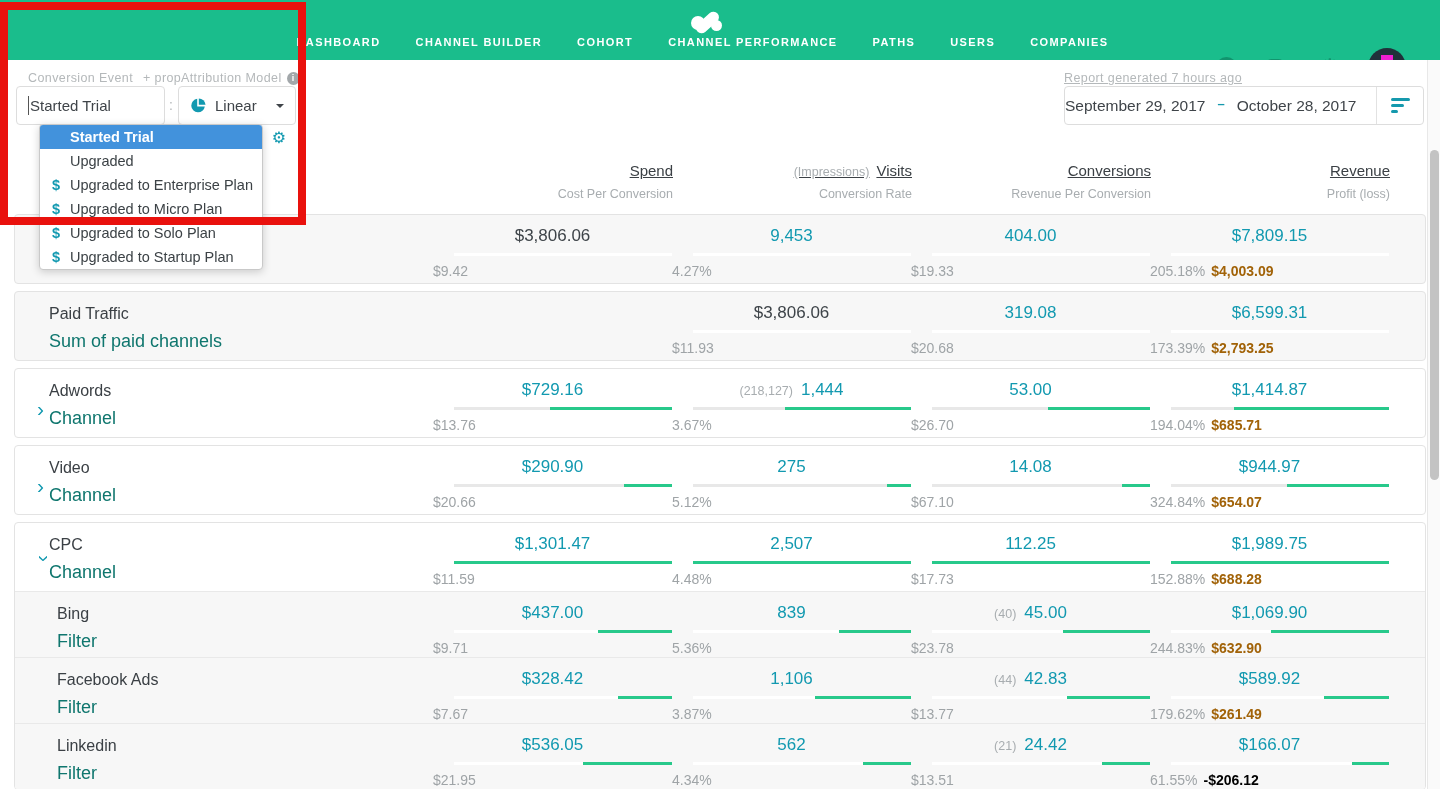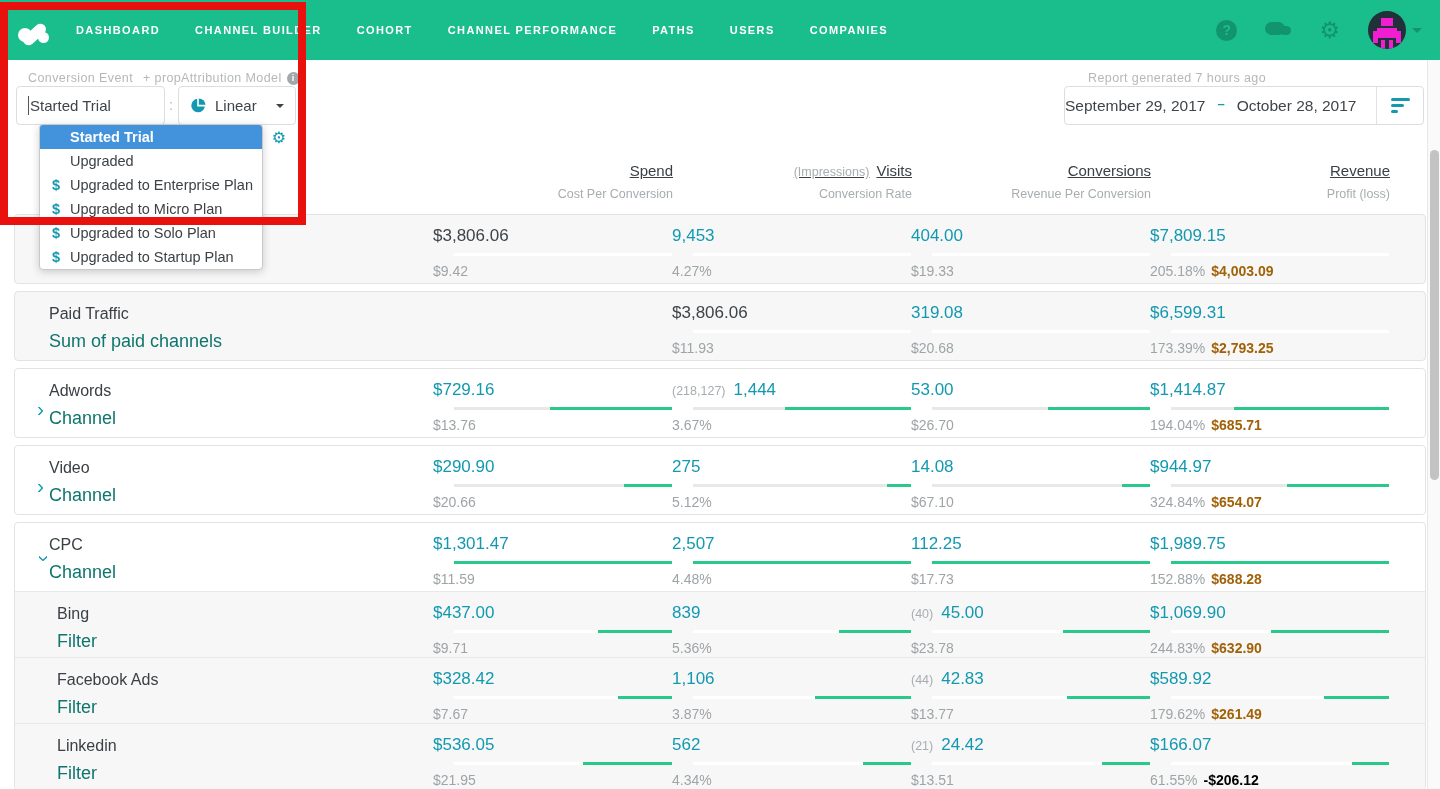--- a/index.html
+++ b/index.html
@@ -6,21 +6,21 @@
   html,body { margin:0; padding:0; }
   body {
     width:1440px; height:789px; position:relative; overflow:hidden;
     background:#fff; font-family:"Liberation Sans", sans-serif;
     -webkit-font-smoothing:antialiased;
   }
 
   
   .navbar {
     position:absolute; top:0; left:0; width:1440px; height:60px;
-    background:#1abd8c; display:flex; align-items:center; padding:0 18px;
+    background:#1abd8c; display:flex; align-items:center; padding:0 18px;flex-direction:column;
   }
   .logo { width:36px; height:36px; position:relative; margin-right:22px; flex:none; }
   .logo .bar { position:absolute; width:27px; height:11px; border-radius:7px; background:#fff;
                top:10px; left:3px; transform:rotate(-42deg); }
   .logo .bigend { position:absolute; width:14px; height:14px; border-radius:50%; background:#fff; left:0px; top:16px; }
   .logo .dot { position:absolute; width:11px; height:11px; border-radius:50%; background:#fff; right:5px; bottom:5px; }
   .nav-items { display:flex; align-items:center; }
   .nav-item {
     color:#fff; font-size:11px; font-weight:bold; letter-spacing:1.4px;
     margin-right:35px; cursor:pointer; white-space:nowrap;
@@ -75,21 +75,21 @@
   .dd-item.selected { background:#4292dc; color:#fff; font-weight:bold; }
   .dd-item .dollar { position:absolute; left:12px; color:#1299b0; font-weight:bold; }
 
   
   .annotation {
     position:absolute; left:0px; top:2px; width:306px; height:223px;
     border:8px solid #e9110d; z-index:50; pointer-events:none;
   }
 
   
-  .report-label { position:absolute; left:1088px; top:11px; }
+  .report-label { position:absolute; left:1064px; top:11px;text-decoration:underline; }
   .date-box {
     position:absolute; left:1064px; top:26px; width:360px; height:39px; background:#fff;
     border:1px solid #ddd; border-radius:4px; display:flex; align-items:center; cursor:pointer;
   }
   .date-text { flex:1; display:flex; align-items:center; gap:12px;
                font-size:15.5px; color:#3f4449; }
   .date-dash { color:#1599ad; font-size:13px; font-weight:bold; margin-top:-4px; }
   .date-filter { width:47px; align-self:stretch; border-left:1px solid #e2e2e2;
                  display:flex; flex-direction:column; align-items:center; justify-content:center; gap:3px; }
   .date-filter i { display:block; height:3px; border-radius:2px; background:#1599ad; align-self:flex-start; margin-left:14px; }
@@ -109,21 +109,21 @@
   .row { display:flex; height:68px; padding-right:36px; position:relative; }
   .row.sep { border-top:1px solid #e9e9e9; }
   .row.child { background:#f7f7f7; height:66px; }
   .chev { position:absolute; left:22px; top:32px; width:16px; color:#1299b0; font-size:21px; line-height:16px; }
   .chev.down { transform:rotate(90deg); transform-origin:8px 8px; }
   .namecol { flex:1; padding:13px 0 0 34px; overflow:hidden; }
   .row.child .namecol { padding-left:42px; }
   .rname { font-size:16px; color:#3b4045; }
   .rsub { font-size:18px; color:#0f766e; margin-top:8px; }
   .cell { width:239px; padding-top:11px; }
-  .vline { text-align:left; font-size:17px; color:#1299b0; white-space:nowrap; }
+  .vline { text-align:center; font-size:17px; color:#1299b0; white-space:nowrap; }
   .vprefix { font-size:12.5px; color:#a8adb0; margin-right:8px; }
   .val.dark { color:#3e4449; }
   .bar { margin:7px 0 7px auto; width:218px; height:3px; background:#e8e8e8; position:relative; }
   .card.gray .bar, .row.child .bar { background:#fff; }
   .fill { position:absolute; right:0; top:0; height:100%; background:#28c98b; }
   .sub { text-align:left; font-size:14px; color:#9fa4a7; white-space:nowrap; }
   .pct { margin-right:6px; }
   .profit { color:#a16207; font-weight:bold; }
   .profit.neg { color:#000000; }
 

